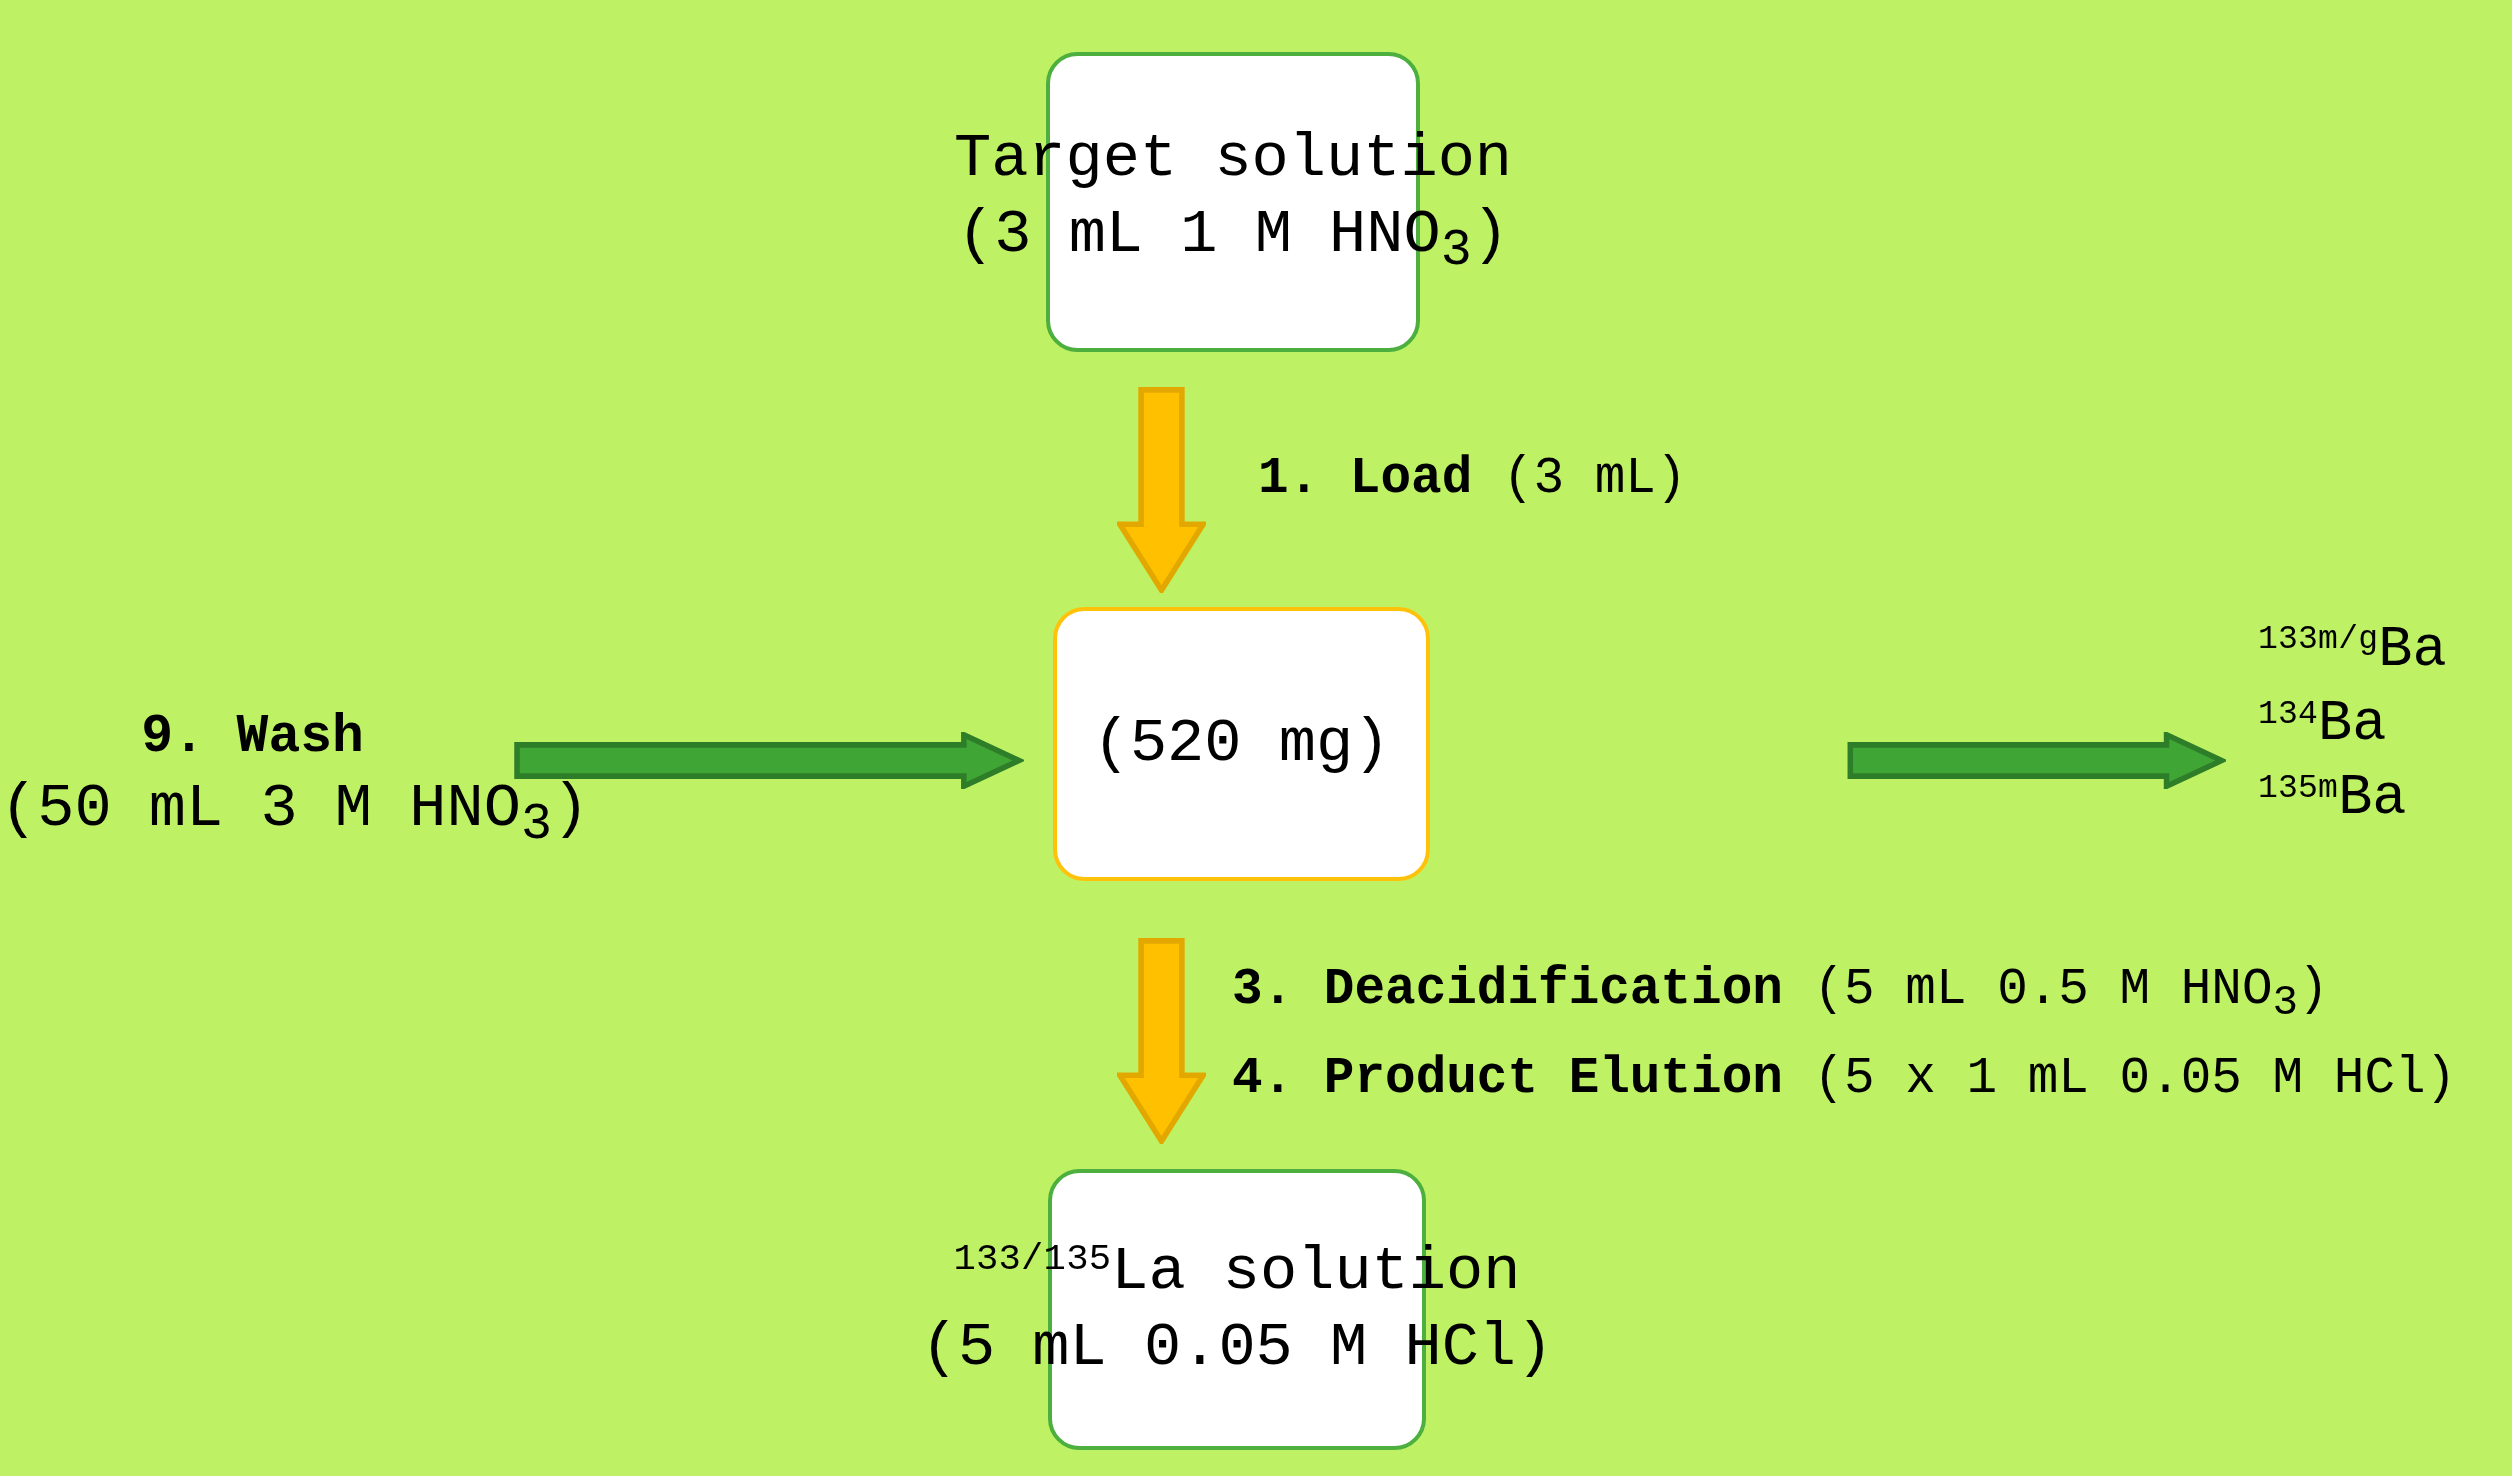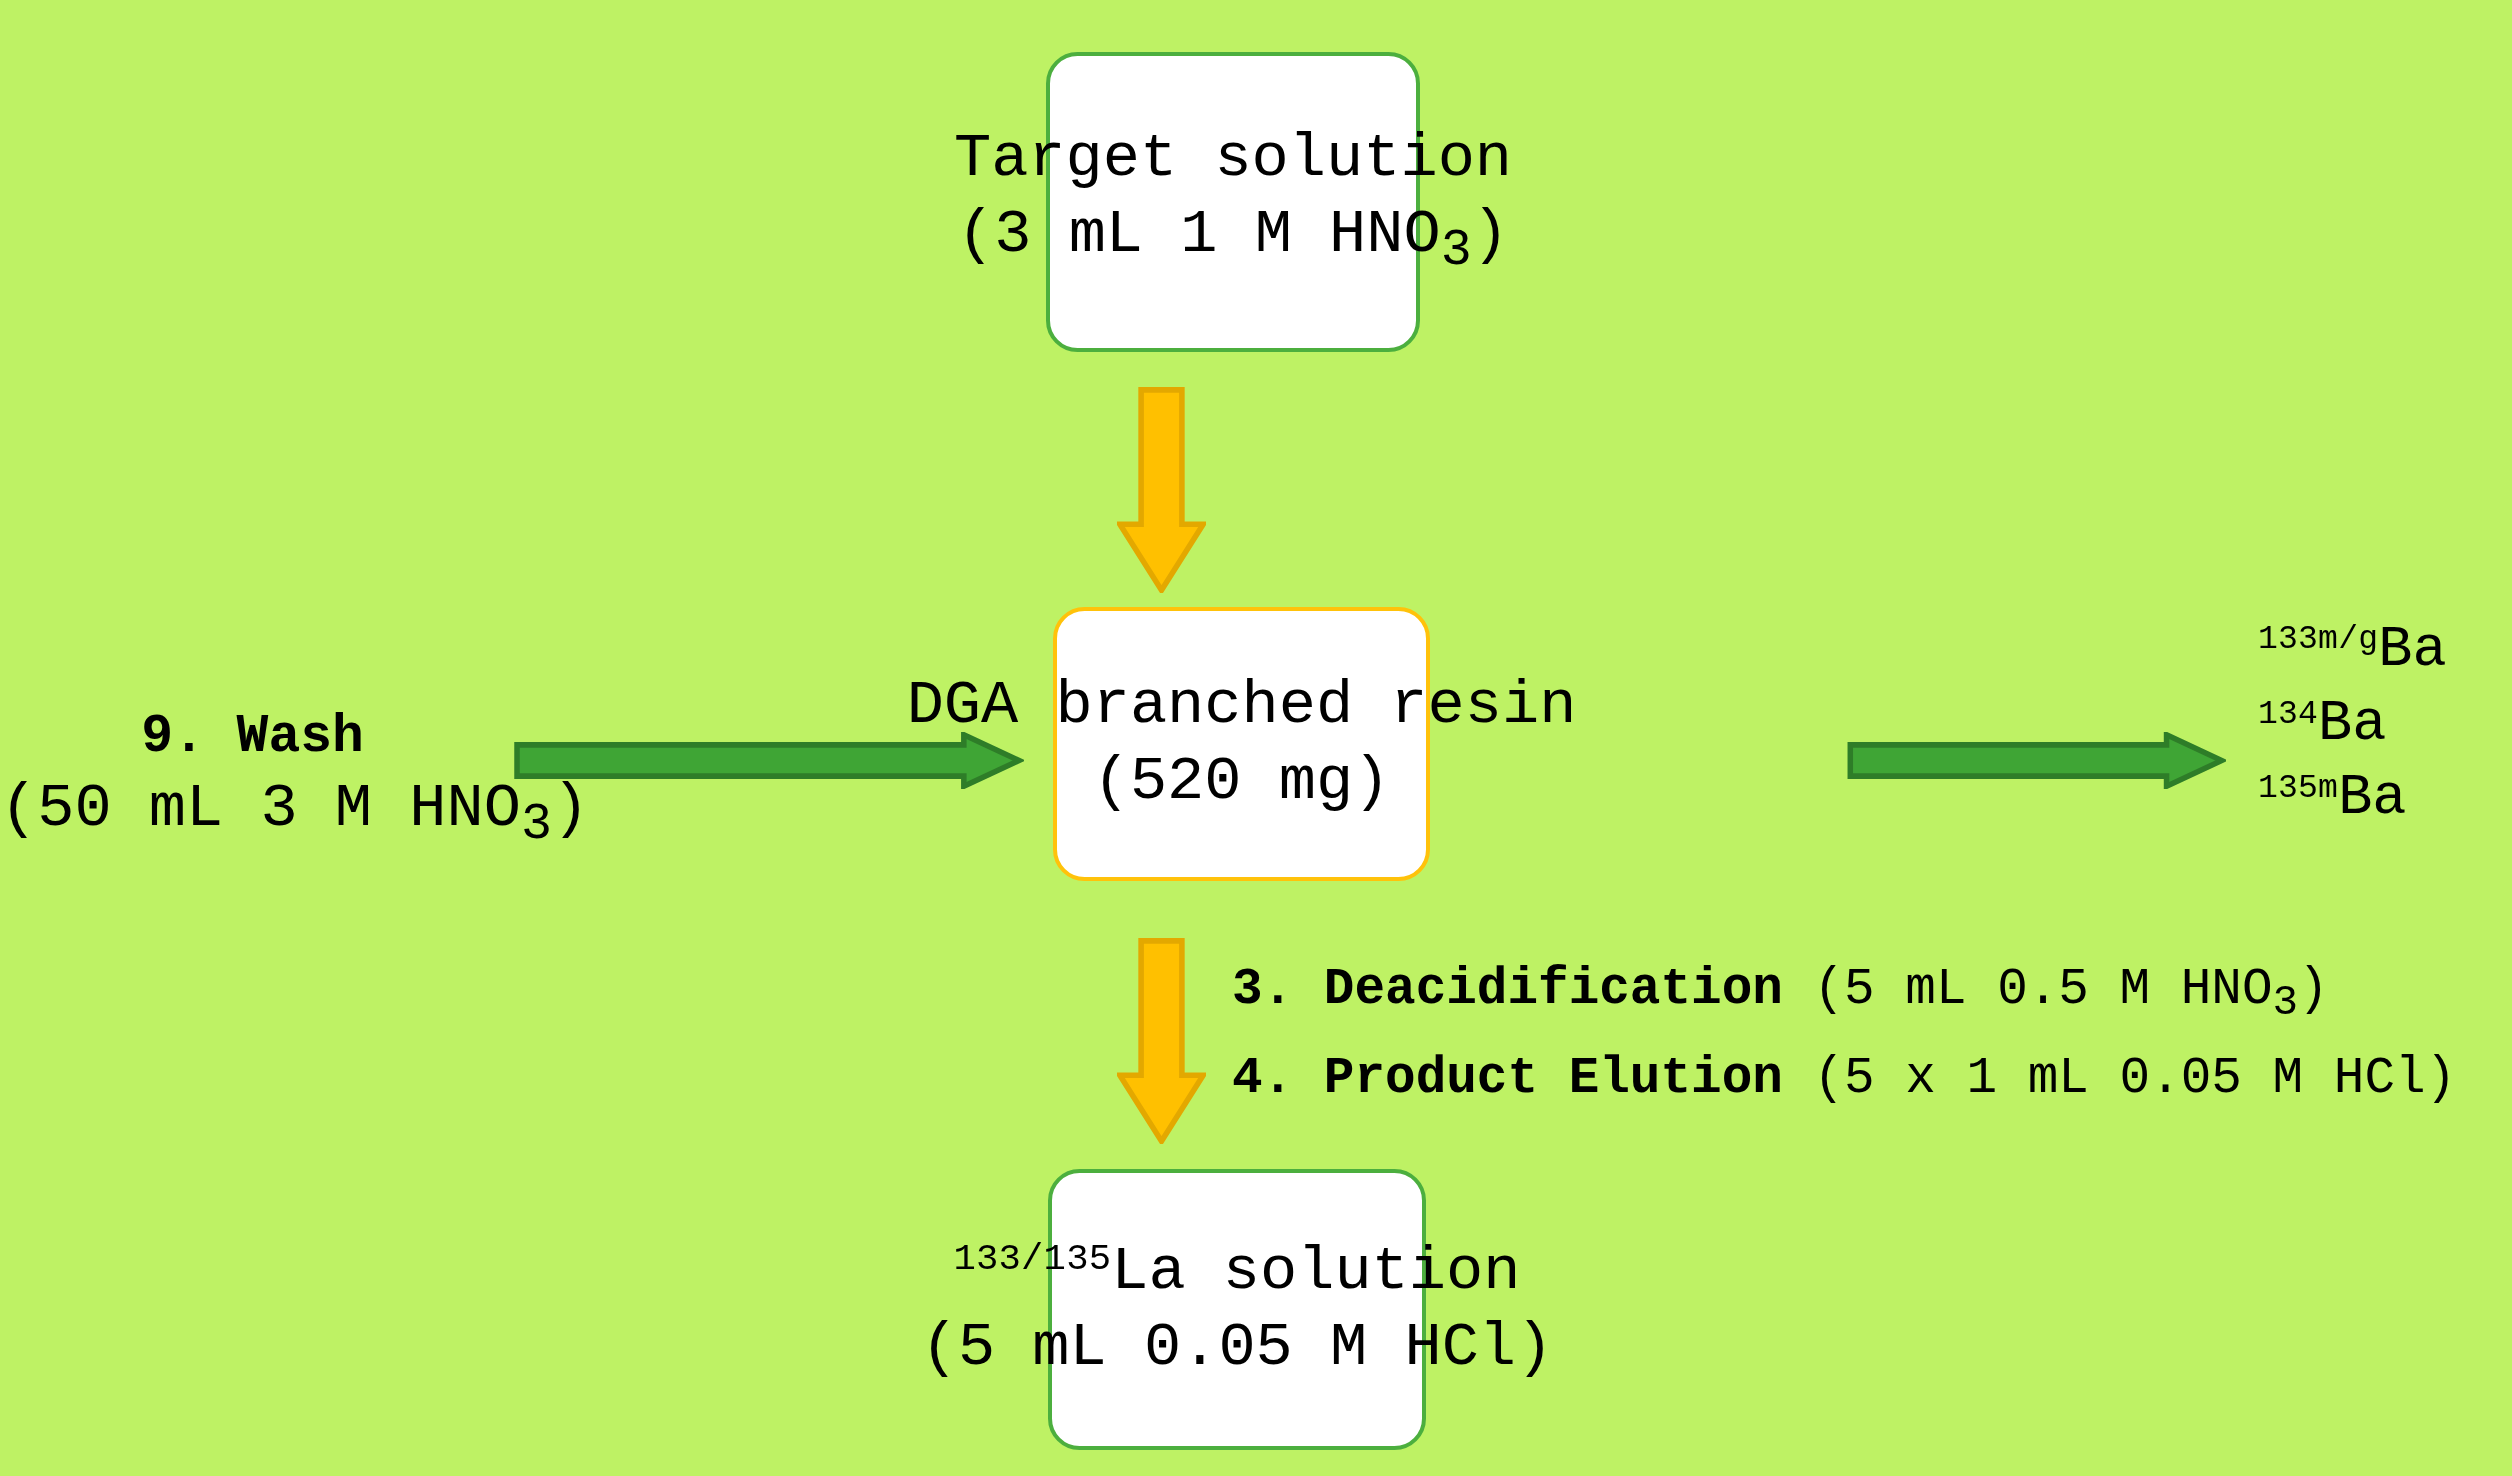--- a/index.html
+++ b/index.html
@@ -121,23 +121,26 @@
   <div class="node-box" id="box-target">
     <span class="line">Target solution</span>
     <span class="line"><span>(3 mL 1 M HNO</span><sub>3</sub><span>)</span></span>
   </div>
 
   <div class="arrow" id="arrow-load">
     <svg viewBox="0 0 96 222" width="89" height="206" aria-hidden="true">
       <polygon points="26,3 70,3 70,148 93,148 48,219 3,148 26,148" fill="#FFC000" stroke="#E3A800" stroke-width="6" stroke-linejoin="miter"></polygon>
     </svg>
   </div>
+  <div class="label" id="label-load">
+    <b>1. Load</b>
+    <span>(3 mL)</span>
+  </div>
 
   <div class="node-box" id="box-resin">
-    <span class="line">DGA branched resin</span>
     <span class="line">(520 mg)</span>
   </div>
 
   <div class="arrow" id="arrow-wash">
     <svg viewBox="0 0 552 62" width="512" height="57" aria-hidden="true">
       <polygon points="3,14 489,14 489,3 549,31 489,59 489,48 3,48" fill="#3FA535" stroke="#2E7D28" stroke-width="6" stroke-linejoin="miter"></polygon>
     </svg>
   </div>
   <div class="label" id="label-wash">
     <span class="wash-title">9. Wash</span>

